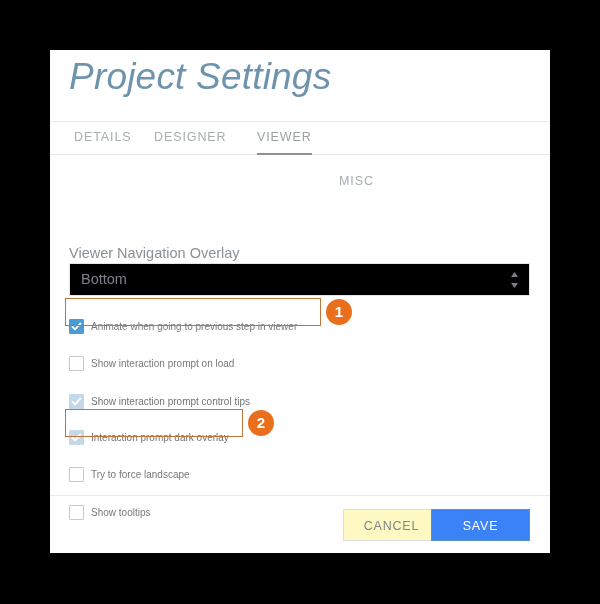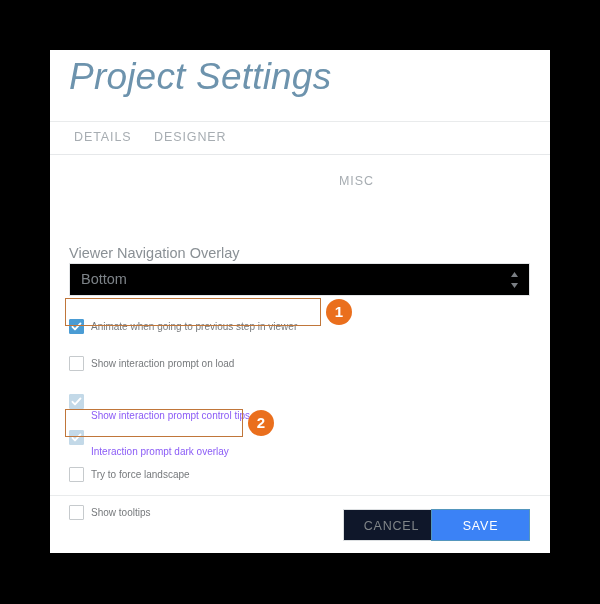--- a/index.html
+++ b/index.html
@@ -160,21 +160,21 @@
   .cbox svg { display: block; }
   .cbox-label {
     position: absolute;
     left: 22px;
     top: 0;
     font-size: 10px;
     color: #76797c;
     white-space: nowrap;
     line-height: 18px;
   }
-  .cbox-label.disabled { color: #8b5cf6; margin-top: 14px; }
+  .cbox-label.disabled { color: #737373; }
 
   .row-0 { top: 163px; }
   .row-1 { top: 200px; }
   .row-2 { top: 238px; }
   .row-3 { top: 274px; }
   .row-4 { top: 311px; }
   .row-5 { top: 349px; }
 
   
   .anno-box {
@@ -226,21 +226,21 @@
     text-align: center;
     font-size: 12.5px;
     letter-spacing: 0.8px;
     box-sizing: border-box;
     cursor: pointer;
     white-space: nowrap;
   }
   .btn-cancel {
     right: 110px;
     width: 97px;
-    background: #0f172a;
+    background: #fef9c3;
     color: #808588;
     border: 1px solid #dcdfe1;
   }
   .btn-save {
     right: 20px;
     width: 99px;
     background: #3b82f6;
     color: #ffffff;
     border: 1px solid #5496bd;
   }
@@ -252,20 +252,21 @@
 
   <div class="card">
 
     <div class="card-header">
       <div class="page-title">Project Settings</div>
     </div>
 
     <div class="tabs">
       <div class="tab tab-1">DESIGNER</div>
       <div class="tab tab-0">DETAILS</div>
+      <div class="tab tab-2 active">VIEWER</div>
       <div class="tab tab-3">MISC</div>
     </div>
 
     <div class="card-body">
 
       <div class="field-label">Viewer Navigation Overlay</div>
 
       <div class="select-wrap">
         <span class="select-value">Bottom</span>
         <span class="select-arrows">

